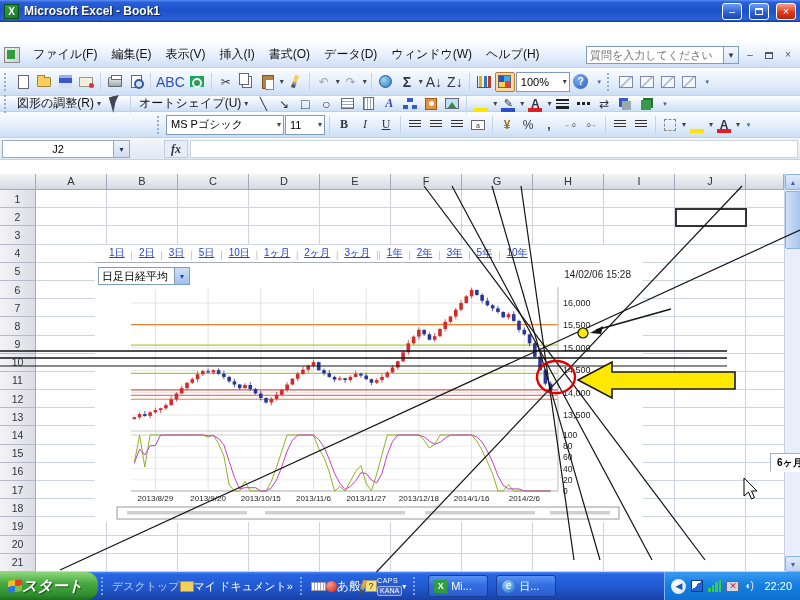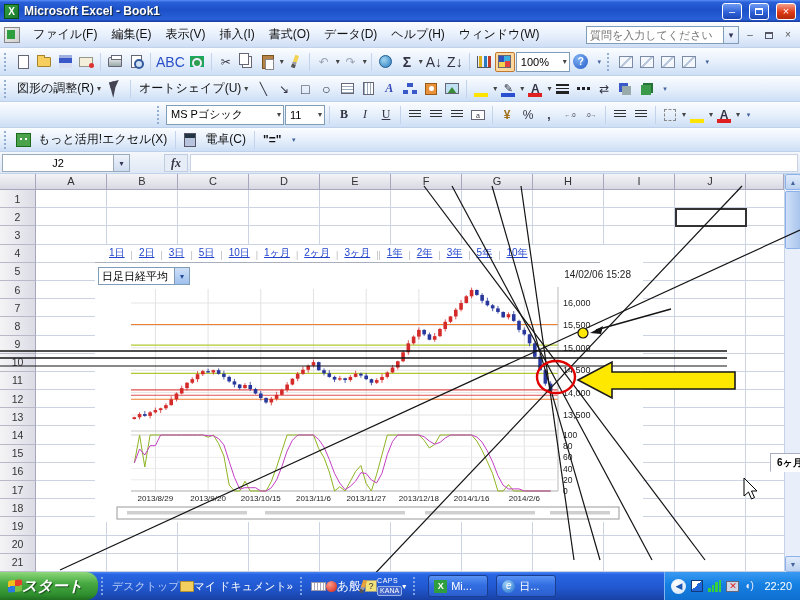--- a/index.html
+++ b/index.html
@@ -11,33 +11,33 @@
     background:linear-gradient(180deg,#5a8ef8 0%,#2a61d8 10%,#1c50c8 45%,#2a61d8 88%,#16389c 100%);}
   .xlicon{width:15px;height:15px;background:linear-gradient(135deg,#2f9e3f,#1c7a2c);border:1px solid #0c4f16;
     color:#fff;font-size:10px;font-weight:bold;display:flex;align-items:center;justify-content:center;}
   .wtitle{color:#fff;font-size:12px;font-weight:bold;text-shadow:1px 1px 1px #123;flex:1;}
   .winbtn{width:20px;height:17px;border-radius:3px;border:1px solid #fff;color:#fff;font-size:11px;line-height:14px;
     text-align:center;background:linear-gradient(180deg,#6f9bf2,#2f62d8 55%,#1c48b4);margin-left:2px;}
   .winbtn.close{background:linear-gradient(180deg,#f3a08c,#df3915 55%,#b22a0c);}
   .rsticon{display:inline-block;width:8px;height:7px;border:1px solid #fff;border-top-width:2px;margin-top:4px;}
   
   .menubar{height:26px;display:flex;align-items:center;padding:0 4px;gap:2px;
-    background:linear-gradient(180deg,#fbfdff,#e6effc 55%,#cfdef5);border-bottom:1px solid #c0d2ec;}
+    background:linear-gradient(180deg,#fbfdff,#e6effc 55%,#cfdef5);border-bottom:1px solid #c0d2ec;margin-top:20px;}
   .docicon{width:16px;height:16px;background:linear-gradient(135deg,#efefef,#cfcfcf);border:1px solid #888;
     position:relative;margin-right:4px;}
   .docicon::after{content:"";position:absolute;left:2px;top:2px;width:8px;height:9px;background:#2f9e3f;}
   .mitem{font-size:12px;color:#111;padding:3px 7px;}
   .qbox{margin-left:auto;display:flex;align-items:center;}
   .qbox input{width:138px;height:18px;border:1px solid #7f9db9;font-size:11px;padding:0 3px;color:#888;}
   .qcaret{width:15px;height:18px;border:1px solid #7f9db9;border-left:0;font-size:9px;text-align:center;line-height:17px;color:#335;}
   .mwin{width:16px;height:15px;margin-left:3px;color:#555;font-size:10px;line-height:13px;text-align:center;border:1px solid transparent;}
   
   .tb{display:flex;align-items:center;gap:1px;padding:0 3px;
     background:linear-gradient(180deg,#fbfdff,#e4eefb 55%,#cddff5);border-bottom:1px solid #bfd1ea;}
-  .tb1{height:28px;}.tb2{height:26px;}.tb3{height:26px;}.tb4{height:24px;}
+  .tb1{height:28px;}.tb2{height:16px;}.tb3{height:26px;}.tb4{height:24px;}
   .grip{width:5px;height:18px;border-left:2px dotted #93aed3;margin:0 3px 0 1px;}
   .sep{width:1px;height:18px;background:#c2d3eb;margin:0 3px;}
   .ti{min-width:20px;height:20px;display:flex;align-items:center;justify-content:center;
     font-size:12px;color:#334;border:1px solid transparent;border-radius:2px;flex:none;position:relative;}
   .ti.active{background:#fdd9a0;border:1px solid #c07830;}
   .tiny{font-size:14px;line-height:8px;}
   .micro{font-size:6px;line-height:6px;text-align:center;}
   .blue{color:#2a50c8;} .gray{color:#9aa4b5;}
   .caret{font-size:8px;color:#444;margin-left:1px;}
   .combo{display:flex;align-items:center;height:20px;background:#fff;border:1px solid #7f9db9;font-size:11px;padding:0 2px 0 4px;}
@@ -180,22 +180,22 @@
 
   <div class="menubar">
     <span class="docicon"></span>
     <span style="display:flex">
         <span class="mitem">ファイル(F)</span>
         <span class="mitem">編集(E)</span>
         <span class="mitem">表示(V)</span>
         <span class="mitem">挿入(I)</span>
         <span class="mitem">書式(O)</span>
         <span class="mitem">データ(D)</span>
+        <span class="mitem">ウィンドウ(W)</span>
         <span class="mitem">ヘルプ(H)</span>
-        <span class="mitem">ウィンドウ(W)</span>
       </span>
     <span class="qbox">
       <input placeholder="質問を入力してください" style="">
       <span class="qcaret">▾</span>
       <span class="mwin">–</span>
       <span class="mwin"><span class="rsticon" style="border-color:#556"></span></span>
       <span class="mwin">×</span>
     </span>
   </div>
 
@@ -399,35 +399,20 @@
       </span>
     <span class="caret">▾</span>
     <span class="ti" style="font-weight:bold">
         <span>A</span>
         <span class="cbar" style="background:#e02020"></span>
       </span>
     <span class="caret">▾</span>
     <span class="tbopt">▾</span>
   </div>
 
-  <div class="tb tb4">
-    <span class="grip"></span>
-    <span class="ti">
-        <span class="ic-tips"></span>
-      </span>
-    <span class="tblabel">もっと活用!エクセル(X)</span>
-    <span class="sep"></span>
-    <span class="ti">
-        <span class="ic-calc"></span>
-      </span>
-    <span class="tblabel">電卓(C)</span>
-    <span class="sep"></span>
-    <span class="tblabel" style="font-weight:bold">"="</span>
-    <span class="tbopt">▾</span>
-  </div>
 
   <div class="frow">
     <input class="namebox" value="J2" style="">
     <span class="nbcaret">▾</span>
     <span class="fxbtn">fx</span>
     <input class="fbar" value="" style="">
   </div>
 
   <div class="corner"></div>
   <div class="colheads">

